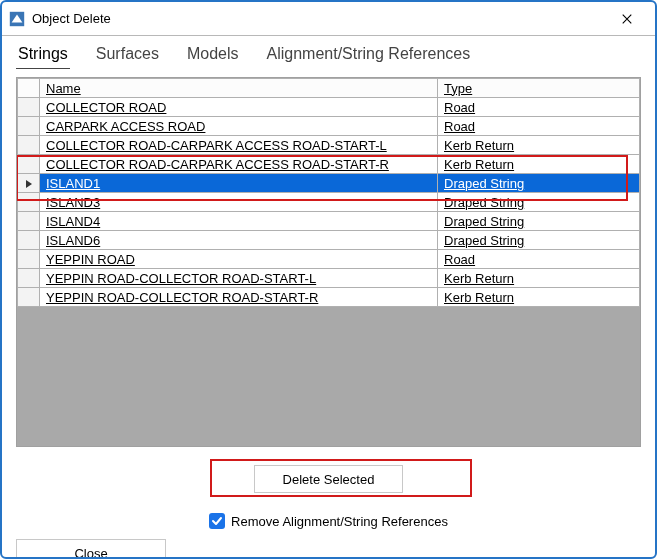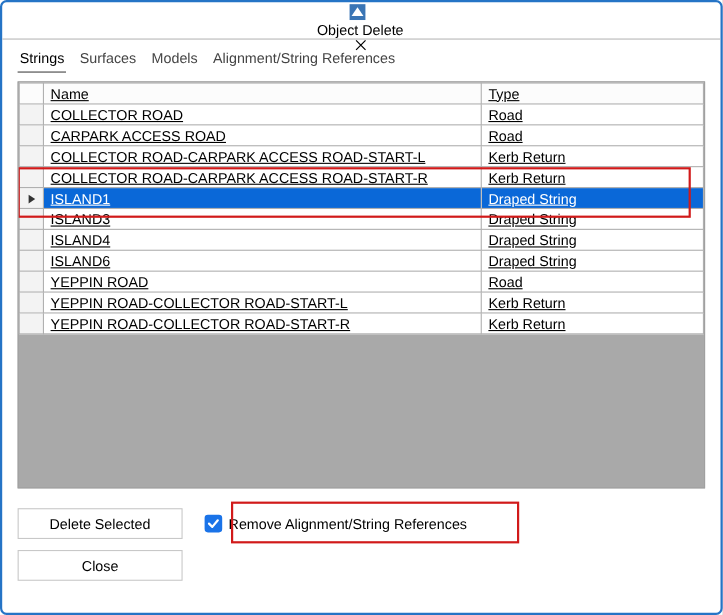--- a/index.html
+++ b/index.html
@@ -15,42 +15,41 @@
     border-radius: 6px;
     overflow: hidden;
     position: relative;
   }
   .titlebar {
     display: flex;
     align-items: center;
     height: 34px;
     padding: 0 8px 0 6px;
     border-bottom: 1px solid #b8b8b8;
-    flex-direction: column;
   }
   .titlebar .app-icon {
     width: 18px; height: 18px;
     margin-right: 6px;
     display: flex; align-items: center; justify-content: center;
   }
   .titlebar .title {
     flex: 1;
     font-size: 13px;
     color: #000;
   }
   .titlebar .close {
     width: 40px; height: 28px;
     display: flex; align-items: center; justify-content: center;
     cursor: pointer;
   }
   .tabs {
     display: flex;
-    gap: 10px;
+    gap: 24px;
     padding: 6px 14px 0 14px;
-    font-size: 13px;
+    font-size: 16px;
     color: #444;
   }
   .tabs .tab {
     padding: 3px 2px 5px 2px;
     cursor: pointer;
   }
   .tabs .tab.selected {
     border-bottom: 1.5px solid #444;
     color: #000;
   }
@@ -244,21 +243,21 @@
             <td>Kerb Return</td>
           </tr>
         </tbody>
     </table>
   </div>
 
   <div class="annot" style="left:-1px; top:77px; width:612px; height:46px;"></div>
 </div>
 
 
-<div class="button-row" style="position:relative;">
+<div class="button-row" style="position:relative;flex-direction:column;">
   <button class="btn">Delete Selected</button>
   <label class="chk">
     <span class="box">
       <svg viewBox="0 0 12 12">
           <path d="M2 6 L5 9 L10 3" stroke="#fff" stroke-width="2" fill="none" stroke-linecap="round" stroke-linejoin="round"></path>
         </svg>
     </span>
     <span>Remove Alignment/String References</span>
   </label>
   <div class="annot-check" style="left:194px; top:-6px; width:262px; height:38px;"></div>

